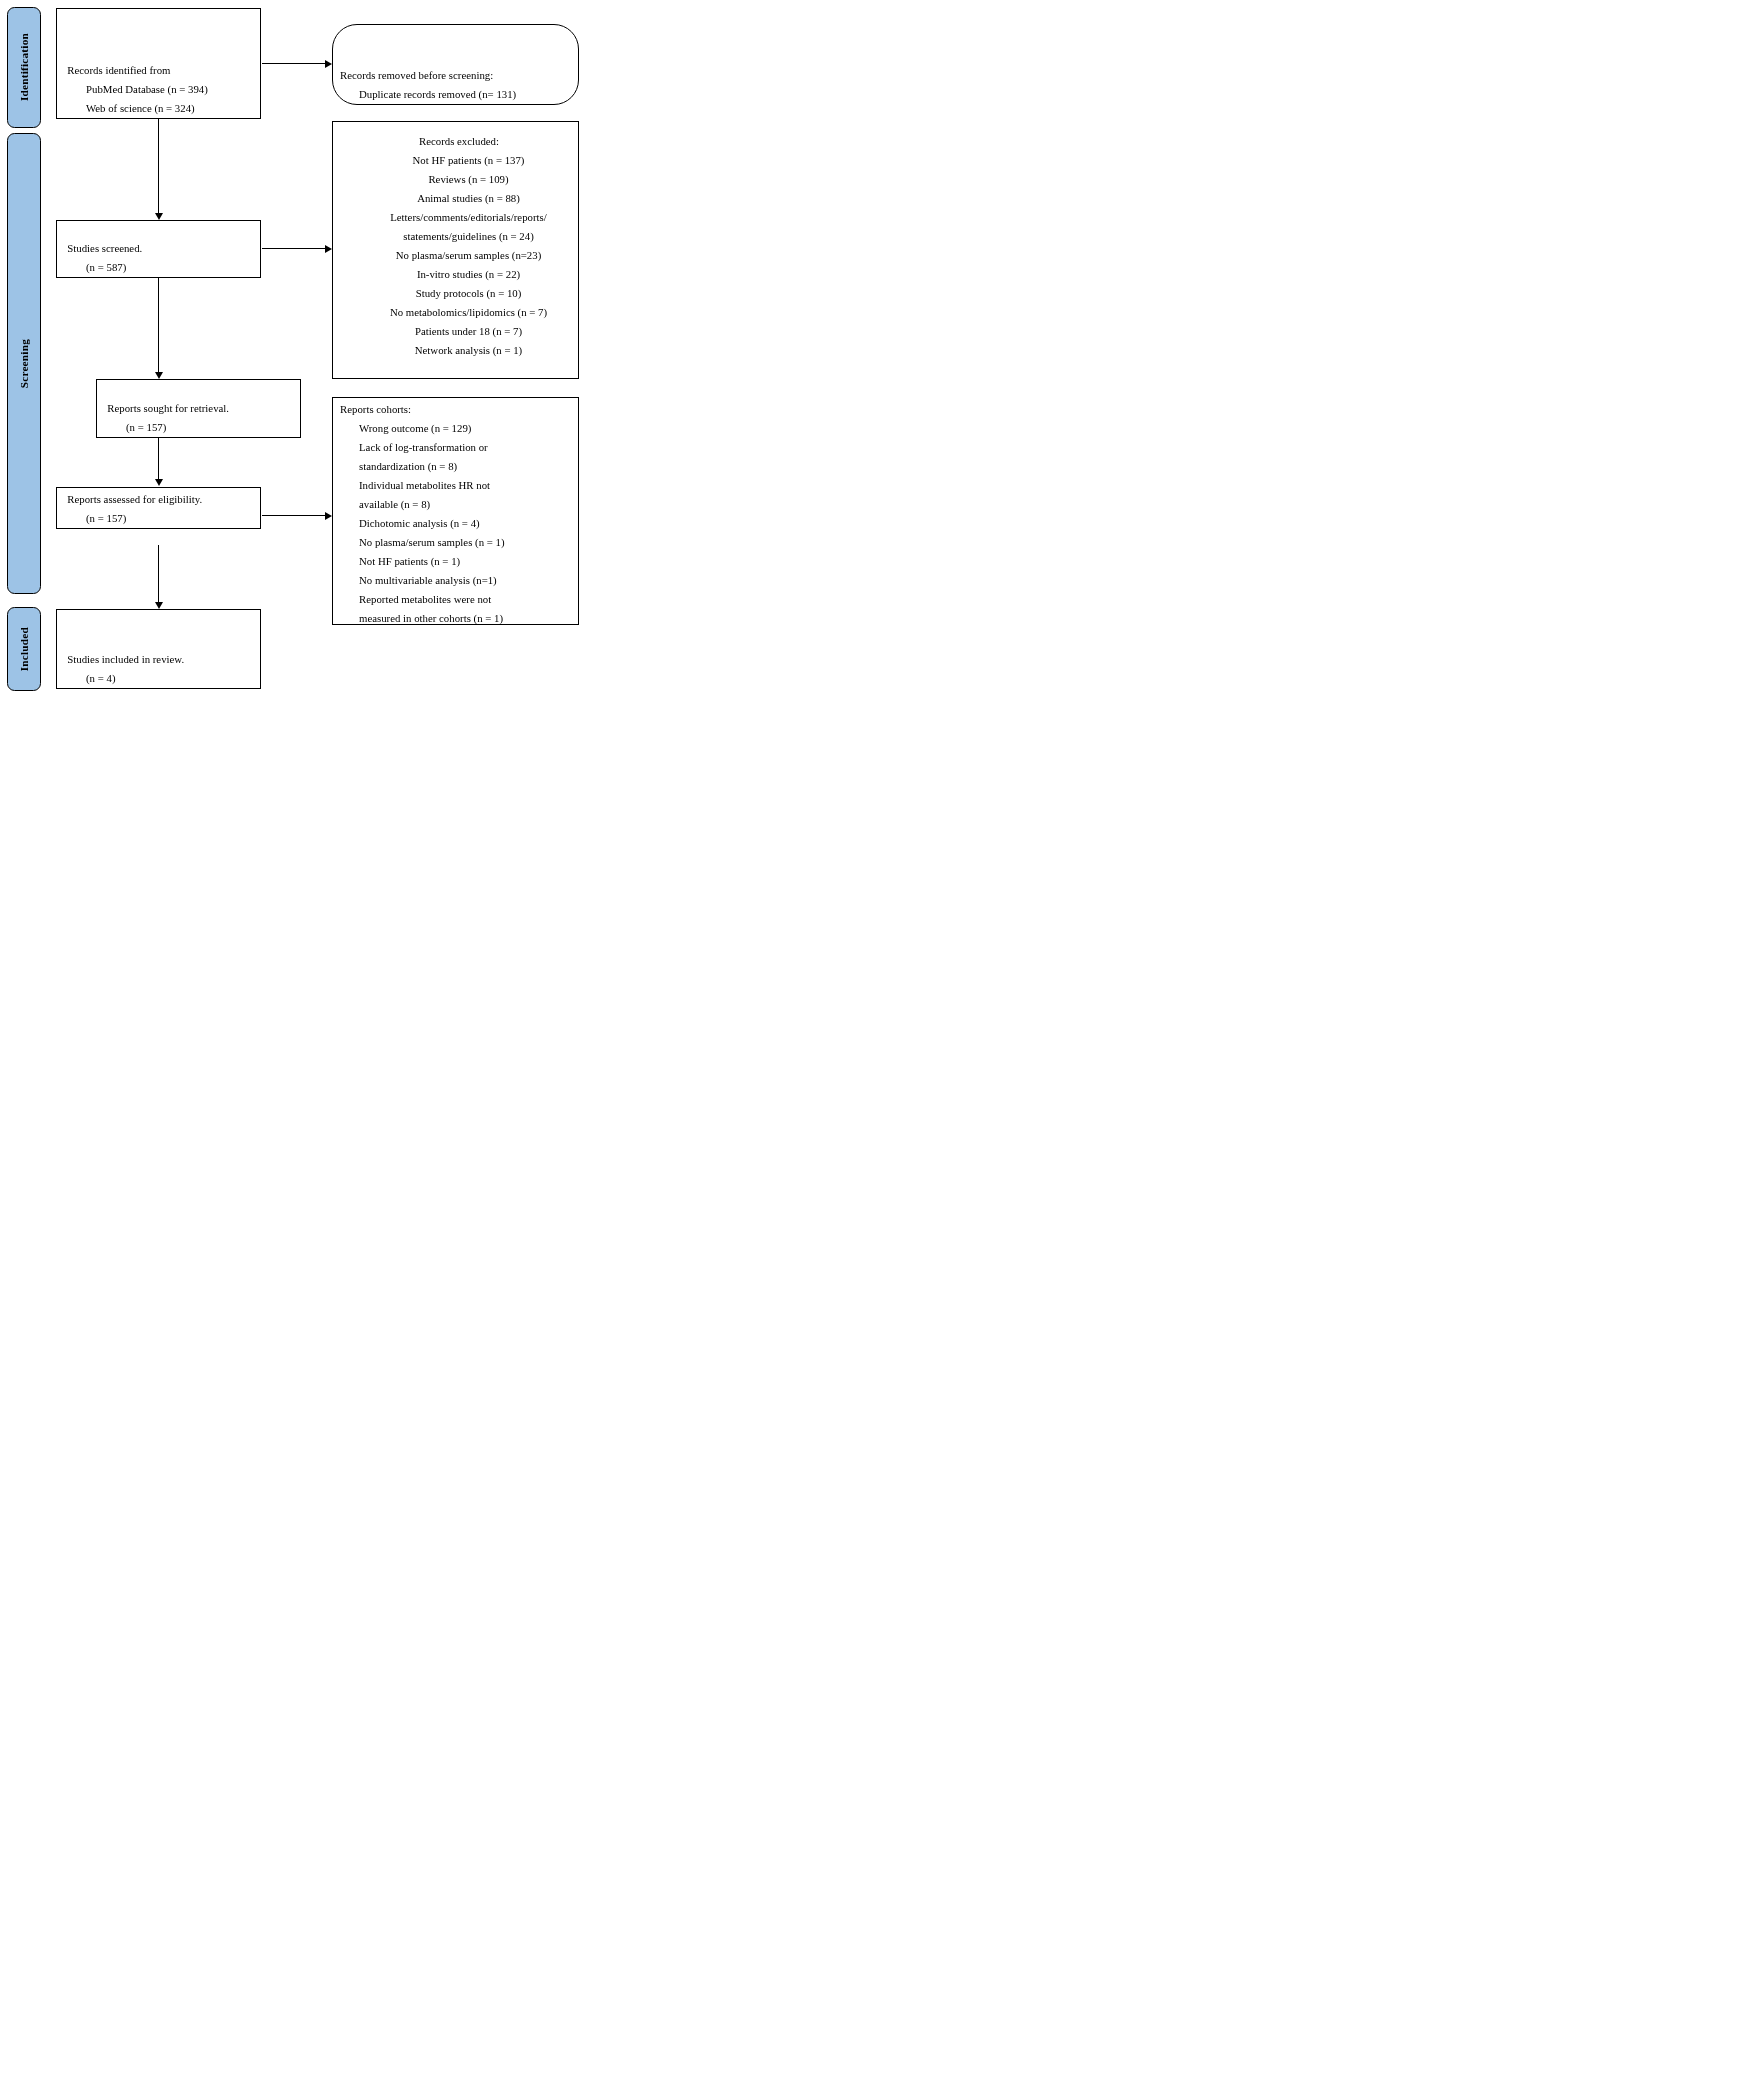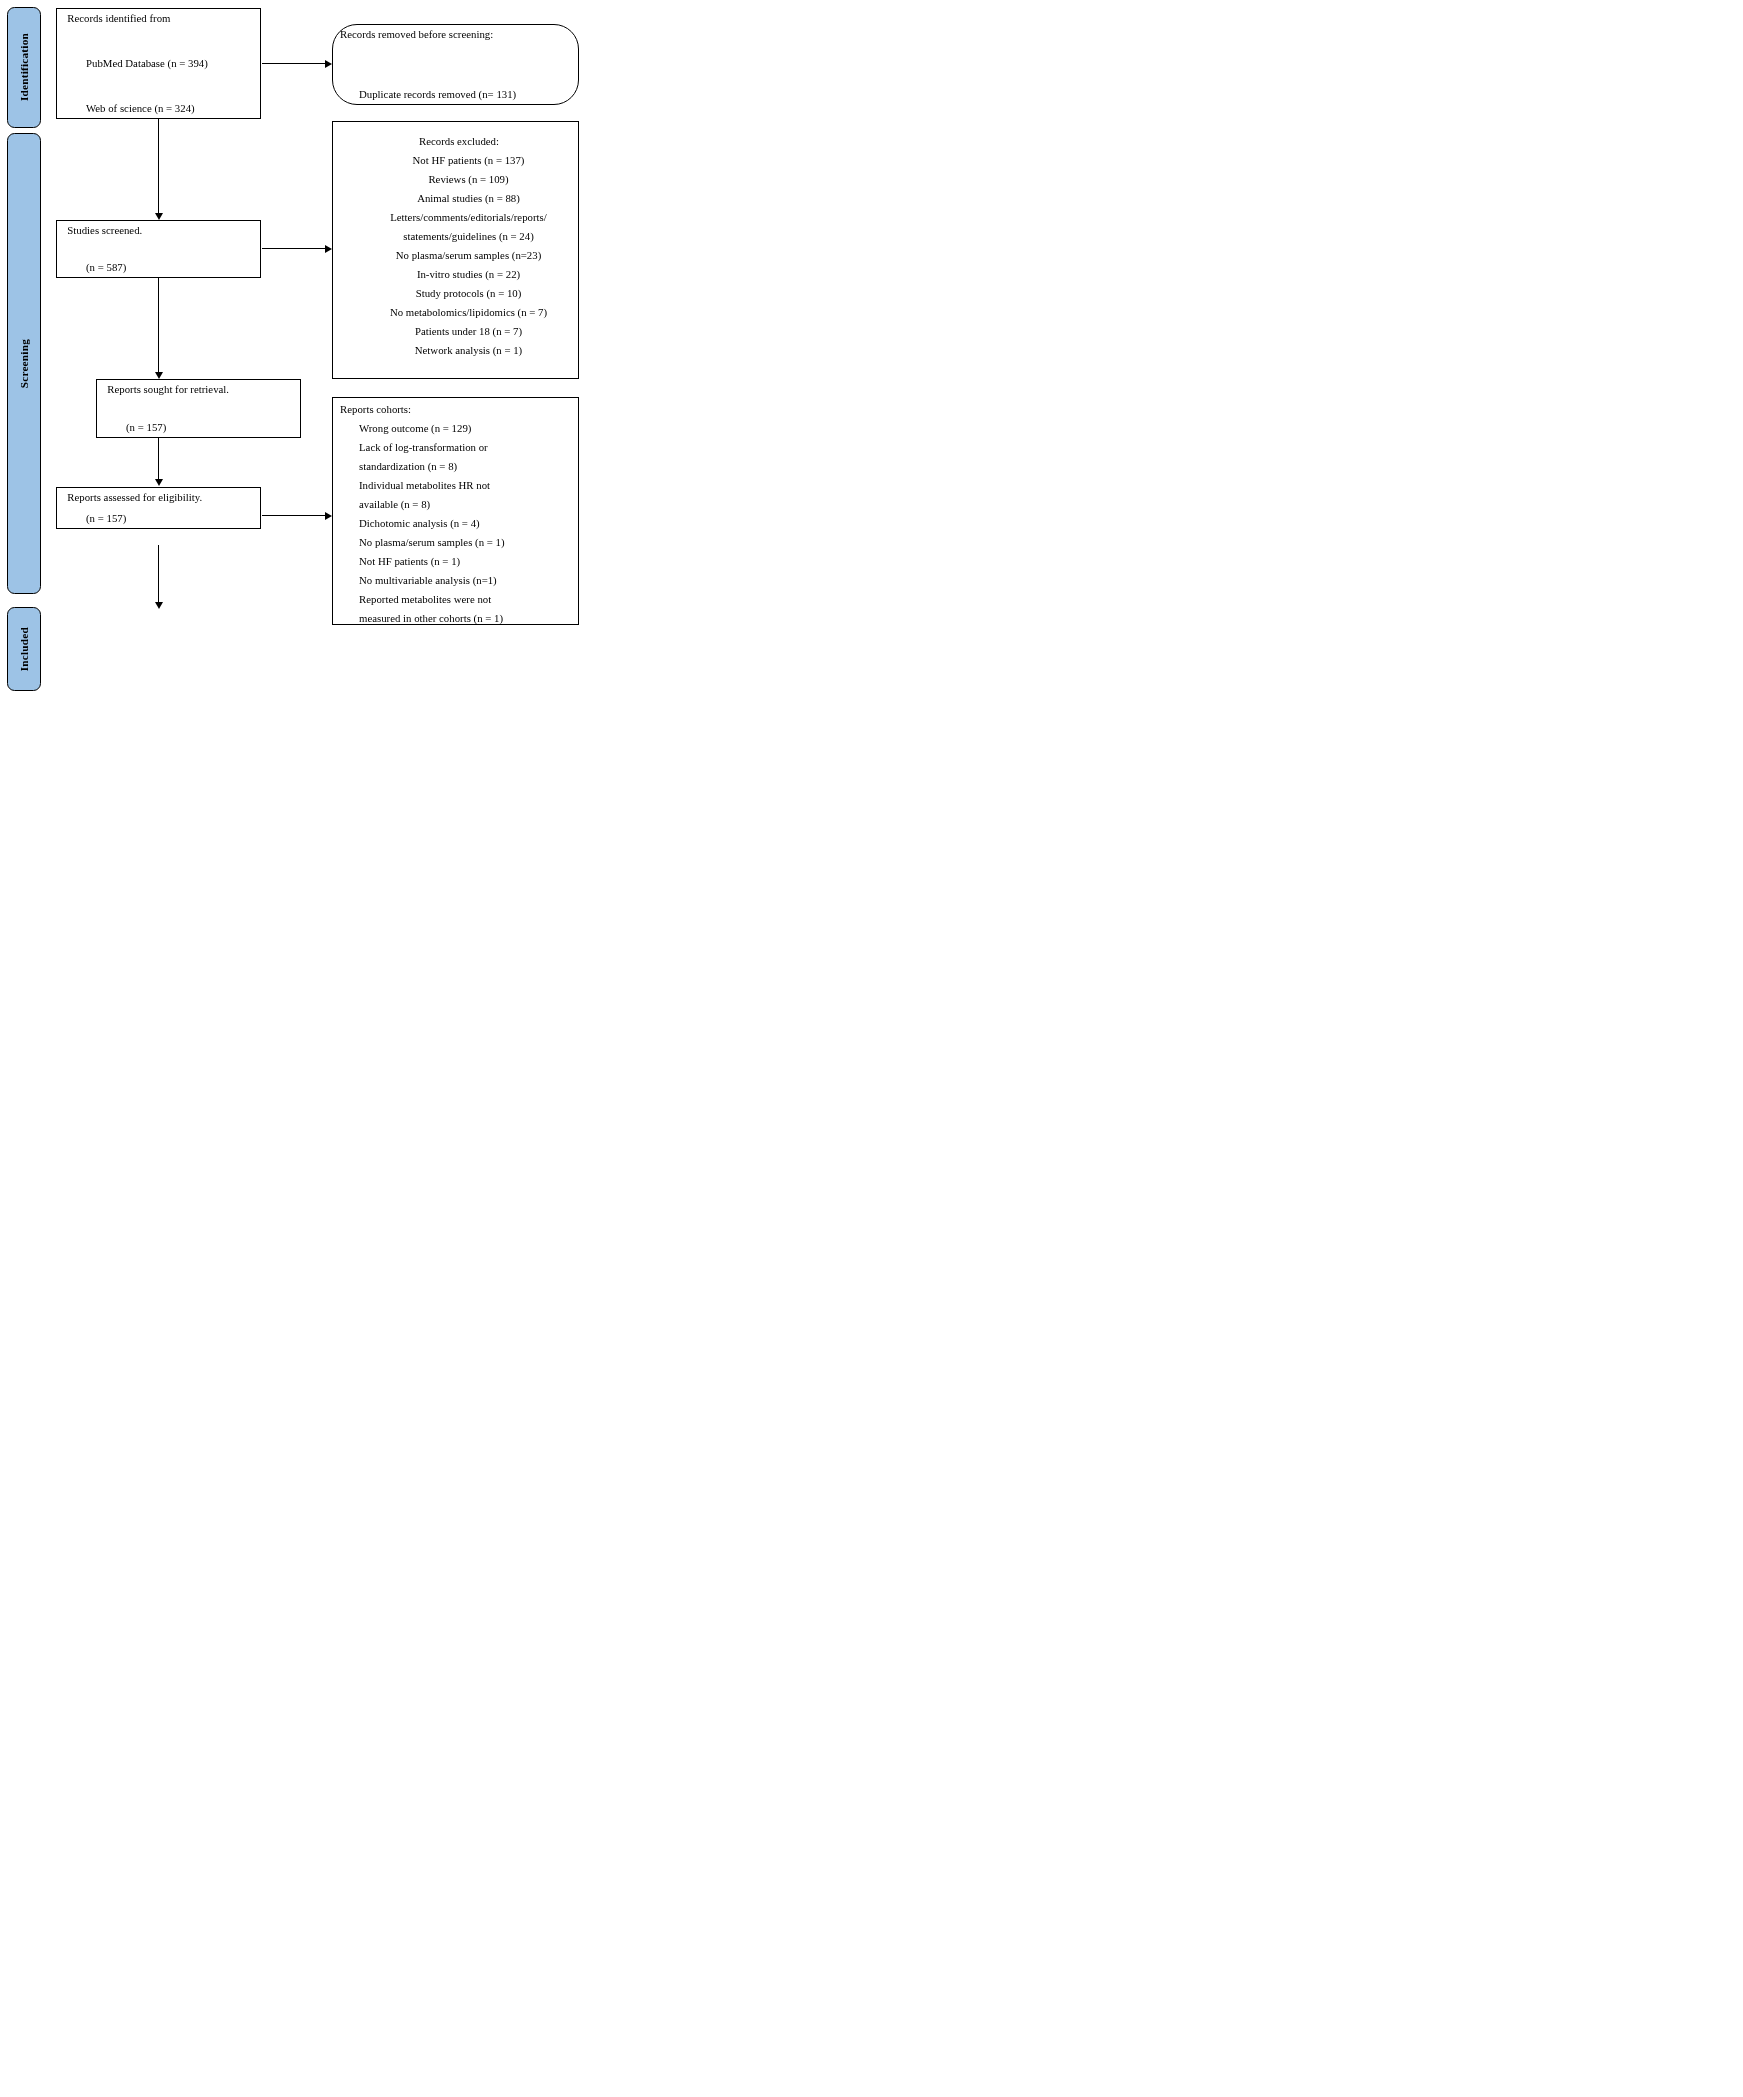--- a/index.html
+++ b/index.html
@@ -39,21 +39,21 @@
     white-space:nowrap;
   }
   
   .box{
     position:absolute;
     box-sizing:border-box;
     background:var(--bg);
     border:1.4px solid var(--ink);
     display:flex;
     flex-direction:column;
-    justify-content:space-between;
+    justify-content:flex-end;
   }
   .box.top-align{justify-content:flex-start;}
   .line{
     font-size:10.8px;
     line-height:19px;
     white-space:nowrap;
   }
   .left-col .line{padding-left:10.3px;}
   .left-col .line.indent{padding-left:29px;}
   .right-col .line{padding-left:7px;}
@@ -104,20 +104,24 @@
   <div class="box left-col" style="left:56px;top:379px;width:205px;height:59px;margin-left:40px;">
     <div class="line">Reports sought for retrieval.</div>
     <div class="line indent">(n = 157)</div>
   </div>
 
   <div class="box left-col" style="left:56px;top:487px;width:205px;height:42px;">
     <div class="line">Reports assessed for eligibility.</div>
     <div class="line indent">(n = 157)</div>
   </div>
 
+  <div class="box left-col" style="left:56px;top:609px;width:205px;height:80px;">
+    <div class="line">Studies included in review.</div>
+    <div class="line indent">(n = 4)</div>
+  </div>
 
   <div class="box right-col" style="left:332px;top:24.4px;width:247px;height:81px;border-radius:25px;">
     <div class="line">Records removed before screening:</div>
     <div class="line indent">Duplicate records removed (n= 131)</div>
   </div>
 
   <div class="box right-col top-align" style="left:332px;top:121px;width:247px;height:258px;padding-top:10.3px;text-align:center;">
     <div class="line">Records excluded:</div>
     <div class="line indent">Not HF patients (n = 137)</div>
     <div class="line indent">Reviews (n = 109)</div>

